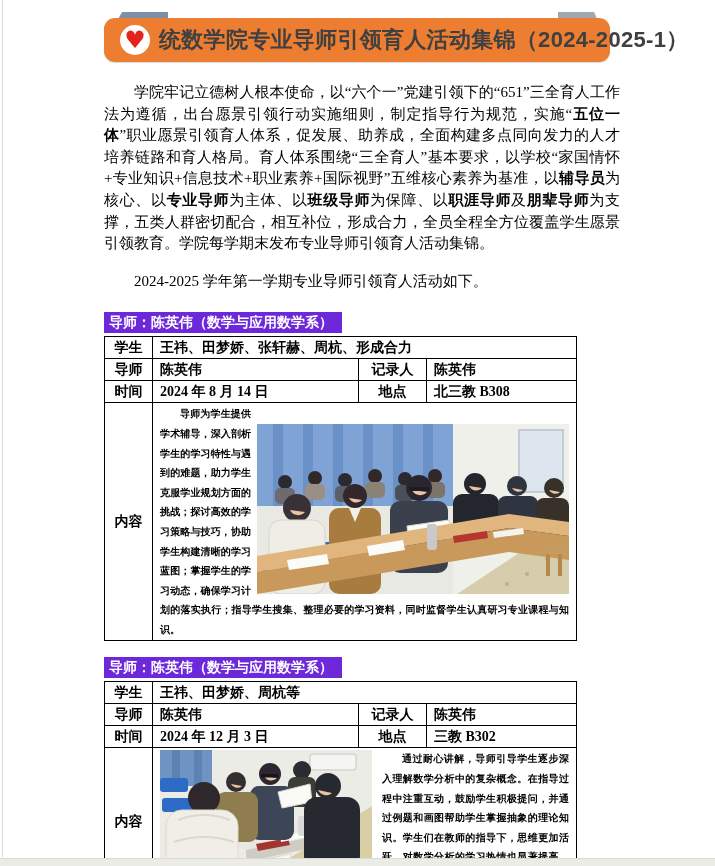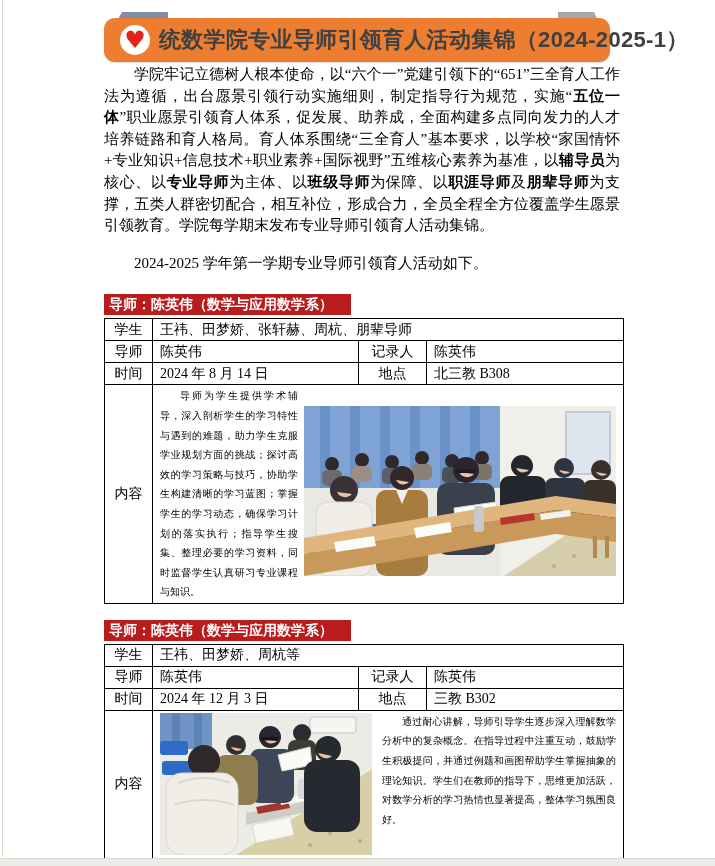--- a/index.html
+++ b/index.html
@@ -31,33 +31,33 @@
     font-family:"DejaVu Sans",sans-serif;
   }
   .banner-title {
     color:#404040; font-family:"Liberation Sans","DejaVu Sans",sans-serif;
     font-weight:bold; font-size:22px; margin-left:9px; letter-spacing:0.3px; white-space:nowrap;
   }
 
   
   .body-para {
     font-size:15px; line-height:21.6px; text-align:justify; text-indent:2em;
-    width:516px; 
+    width:516px; margin-top:18px;
   }
   .body-para + .body-para { margin-top:16px; }
   .body-para b { font-weight:bold; }
 
   
   .section-header {
-    display:inline-block; background:#b91c1c; color:#fff;
+    display:inline-block; background:#6d28d9; color:#fff;
     font-family:"Liberation Sans","DejaVu Sans",sans-serif; font-weight:bold;
-    font-size:14px; line-height:20px; padding:0 18px 1px 5px; margin:20px 0 3px 0;
+    font-size:14px; line-height:20px; padding:0 9px 1px 5px; margin:20px 0 3px 0;
   }
   .sec2 .section-header { margin-top:16px; }
-  table.info-table { border-collapse:collapse; width:520px; table-layout:fixed; }
+  table.info-table { border-collapse:collapse; width:473px; table-layout:fixed;font-weight:bold; }
   table.info-table td {
     border:1.5px solid #000; font-size:14px; height:22px;
     padding:1px 7px; vertical-align:middle;
   }
   td.lbl { text-align:center; padding:1px 2px; }
   td.content-cell { padding:2px 6px 4px 6px; vertical-align:middle; }
   .content-flow { font-size:10px; line-height:19.6px; text-align:justify; text-indent:2em; }
   .cc1 { height:194px; }
   .cc2 { height:152px; }
   .photo { display:block; border:0; }
@@ -90,21 +90,21 @@
       <table class="info-table">
         <colgroup>
             <col style="width:48px">
             <col style="width:206px">
             <col style="width:68px">
             <col>
           </colgroup>
         <tbody>
             <tr>
           <td class="lbl">学生</td>
-          <td colspan="3">王祎、田梦娇、张轩赫、周杭、朋辈导师</td>
+          <td colspan="3">王祎、田梦娇、张轩赫、周杭、形成合力</td>
         </tr>
         <tr>
           <td class="lbl">导师</td>
           <td>陈英伟</td>
           <td class="lbl">记录人</td>
           <td>陈英伟</td>
         </tr>
         <tr>
           <td class="lbl">时间</td>
           <td>2024 年 8 月 14 日</td>

